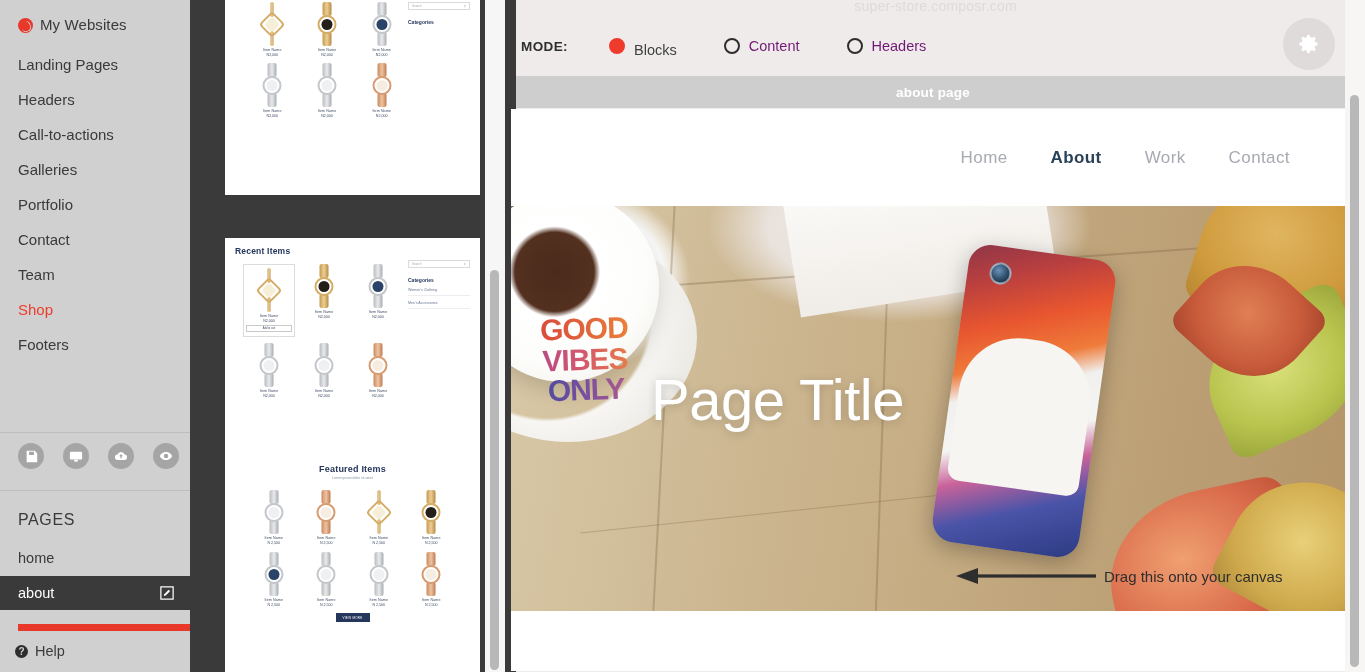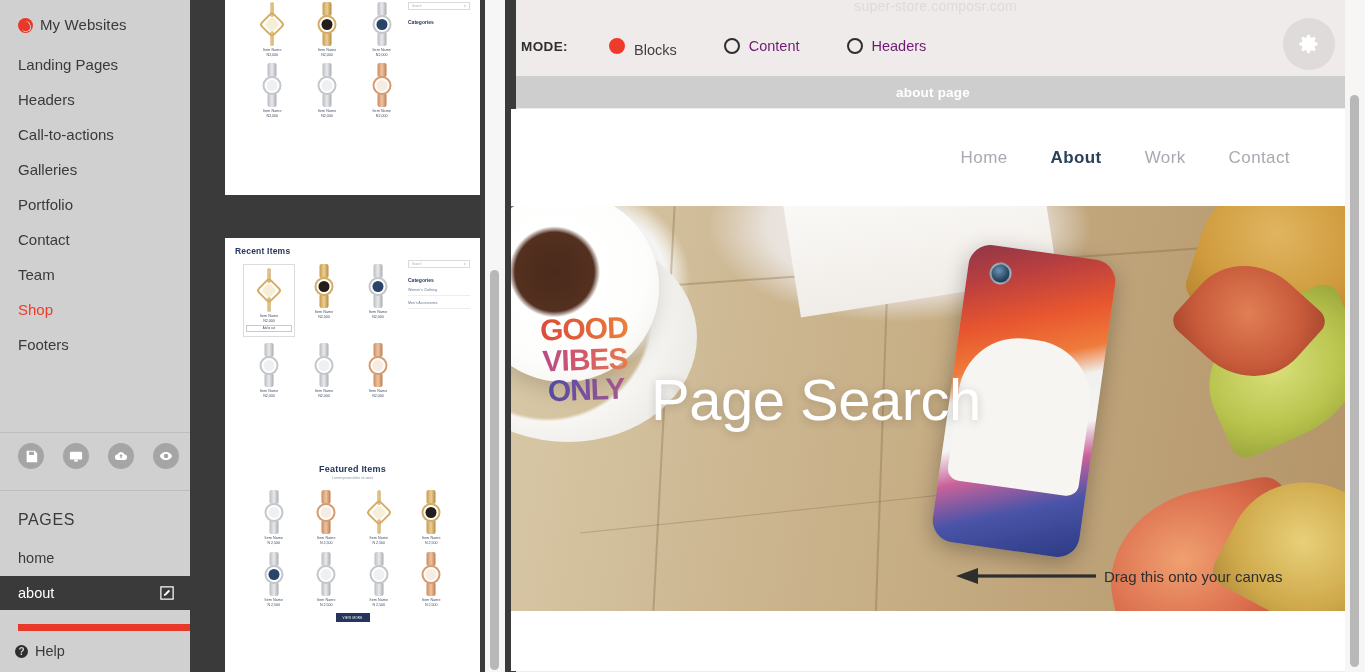--- a/index.html
+++ b/index.html
@@ -698,21 +698,21 @@
           <span class="g2">VIBES</span>
           <span class="g3">ONLY</span>
         </div>
 
         <div class="leaf" style="right:-20px;top:-28px;width:175px;height:150px;background:radial-gradient(ellipse at 40% 40%,#e0b560,#cf9a3c 55%,#a87a2c);transform:rotate(18deg);"></div>
         <div class="leaf" style="right:-10px;top:100px;width:160px;height:130px;background:radial-gradient(ellipse at 45% 45%,#d9e07a,#b9c44e 55%,#8f9b35);transform:rotate(-24deg);"></div>
         <div class="leaf" style="right:46px;top:60px;width:120px;height:110px;background:radial-gradient(ellipse at 45% 45%,#e07f55,#c75a3a 60%,#9c3f28);transform:rotate(42deg);"></div>
         <div class="leaf" style="right:56px;bottom:-40px;width:190px;height:160px;background:radial-gradient(ellipse at 40% 40%,#f0a071,#da6c4c 55%,#b3472e);transform:rotate(-12deg);"></div>
         <div class="leaf" style="right:-26px;bottom:-10px;width:150px;height:140px;background:radial-gradient(ellipse at 45% 45%,#e8d079,#cfa94b 60%,#a8833a);transform:rotate(28deg);"></div>
 
-        <div class="hero-title">Page Search</div>
+        <div class="hero-title">Page Title</div>
       </div>
     </div>
 
     <div class="annot">
       <svg class="annot-arrow" width="140" height="20" viewBox="0 0 140 20">
         <polygon points="0,10 22,2 22,18" fill="#2e2e2e"></polygon>
         <rect x="20" y="8.4" width="120" height="3.2" fill="#2e2e2e"></rect>
       </svg>
       <span class="annot-txt">Drag this onto your canvas</span>
     </div>

